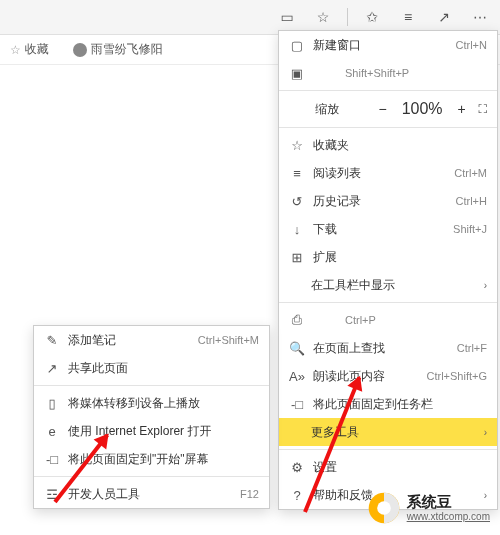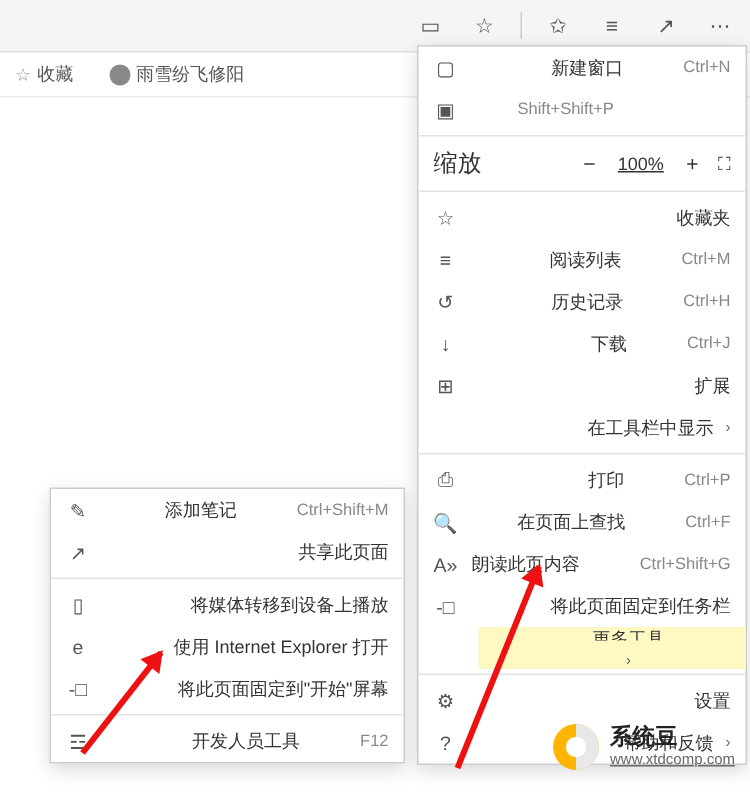--- a/index.html
+++ b/index.html
@@ -8,41 +8,41 @@
 .toolbar { position: absolute; top: 0; left: 0; right: 0; height: 35px; background: #f5f5f5; border-bottom: 1px solid #e0e0e0; display: flex; align-items: center; justify-content: flex-end; padding-right: 8px; gap: 12px; }
 .toolbar .tb-icon { color: #555; font-size: 14px; cursor: pointer; display: flex; align-items: center; justify-content: center; width: 24px; height: 24px; }
 
 .bookmarks { position: absolute; top: 35px; left: 0; right: 0; height: 30px; display: flex; align-items: center; padding: 0 10px; gap: 24px; border-bottom: 1px solid #ececec; }
 .bm-item { display: flex; align-items: center; gap: 4px; font-size: 12px; color: #555; cursor: pointer; }
 .bm-star { color: #999; font-size: 12px; }
 .bm-user { width: 14px; height: 14px; border-radius: 50%; background: #888; display: inline-block; }
 
 .main-menu { position: absolute; top: 30px; right: 2px; width: 220px; background: #fff; border: 1px solid #ccc; box-shadow: 0 4px 12px rgba(0,0,0,.15); font-size: 12px; color: #333; }
 .menu-row { display: flex; align-items: center; height: 28px; padding: 0 10px; gap: 8px; cursor: pointer; position: relative; }
-.menu-row.highlighted { background: #fef9c3; flex-direction: column; }
-.menu-row.indent { padding-left: 32px; margin-left: 40px; }
+.menu-row.highlighted { background: #fde047; }
+.menu-row.indent { padding-left: 32px; }
 .menu-icon { width: 16px; text-align: center; color: #555; font-size: 13px; flex-shrink: 0; }
-.menu-label { flex: 1; white-space: nowrap; overflow: hidden; text-align: right; }
+.menu-label { flex: 1; white-space: nowrap; overflow: hidden; }
 .menu-shortcut { color: #888; font-size: 11px; flex-shrink: 0; padding-left: 32px; }
 .menu-chev { color: #666; font-size: 10px; flex-shrink: 0; }
 .menu-sep { height: 1px; background: #e3e3e3; margin: 3px 0; }
 .zoom-row { display: flex; align-items: center; height: 30px; padding: 0 10px; gap: 6px; }
-.zoom-label { flex: 1; font-size: 16px; }
+.zoom-label { flex: 1; font-size: 12px; text-align: center; }
 .zoom-btn { width: 22px; height: 22px; display: flex; align-items: center; justify-content: center; cursor: pointer; font-size: 14px; color: #333; }
-.zoom-val { font-size: 12px; padding: 0 2px; text-decoration: underline; }
+.zoom-val { font-size: 16px; padding: 0 2px; }
 .zoom-expand { font-size: 12px; cursor: pointer; color: #333; }
 
 .sub-menu { position: absolute; top: 325px; left: 33px; width: 237px; background: #fff; border: 1px solid #ccc; box-shadow: 0 4px 12px rgba(0,0,0,.15); font-size: 12px; color: #333; }
 
 .arrow { position: absolute; width: 110px; height: 4px; background: #e11; transform-origin: left center; }
 .arrow::after { content: ""; position: absolute; right: -2px; top: -6px; border-left: 14px solid #e11; border-top: 8px solid transparent; border-bottom: 8px solid transparent; }
 .arrow1 { left: 55px; top: 500px; transform: rotate(-52deg); width: 85px; }
 .arrow2 { left: 305px; top: 510px; transform: rotate(-68deg); width: 145px; }
 
-.watermark { position: absolute; right: 10px; bottom: 20px; display: flex; align-items: center; gap: 6px; }
+.watermark { position: absolute; right: 10px; bottom: 10px; display: flex; align-items: center; gap: 6px; }
 .wm-logo { width: 34px; height: 34px; }
 .wm-text { display: flex; flex-direction: column; line-height: 1.1; }
 .wm-title { font-size: 15px; font-weight: bold; color: #222; }
 .wm-url { font-size: 10px; color: #666; text-decoration: underline; }
 </style>
 </head>
 <body>
 
 <div class="toolbar">
   <span class="tb-icon">▭</span>
@@ -94,34 +94,33 @@
     <span class="menu-shortcut">Ctrl+M</span>
   </div>
   <div class="menu-row">
     <span class="menu-icon">↺</span>
     <span class="menu-label">历史记录</span>
     <span class="menu-shortcut">Ctrl+H</span>
   </div>
   <div class="menu-row">
     <span class="menu-icon">↓</span>
     <span class="menu-label">下载</span>
-    <span class="menu-shortcut">Ctrl+J</span>
+    <span class="menu-shortcut">Shift+J</span>
   </div>
   <div class="menu-row">
     <span class="menu-icon">⊞</span>
     <span class="menu-label">扩展</span>
   </div>
   <div class="menu-row indent">
     <span class="menu-label">在工具栏中显示</span>
     <span class="menu-chev">›</span>
   </div>
   <div class="menu-sep"></div>
   <div class="menu-row">
     <span class="menu-icon">⎙</span>
-    <span class="menu-label">打印</span>
     <span class="menu-shortcut">Ctrl+P</span>
   </div>
   <div class="menu-row">
     <span class="menu-icon">🔍</span>
     <span class="menu-label">在页面上查找</span>
     <span class="menu-shortcut">Ctrl+F</span>
   </div>
   <div class="menu-row">
     <span class="menu-icon">A»</span>
     <span class="menu-label">朗读此页内容</span>

